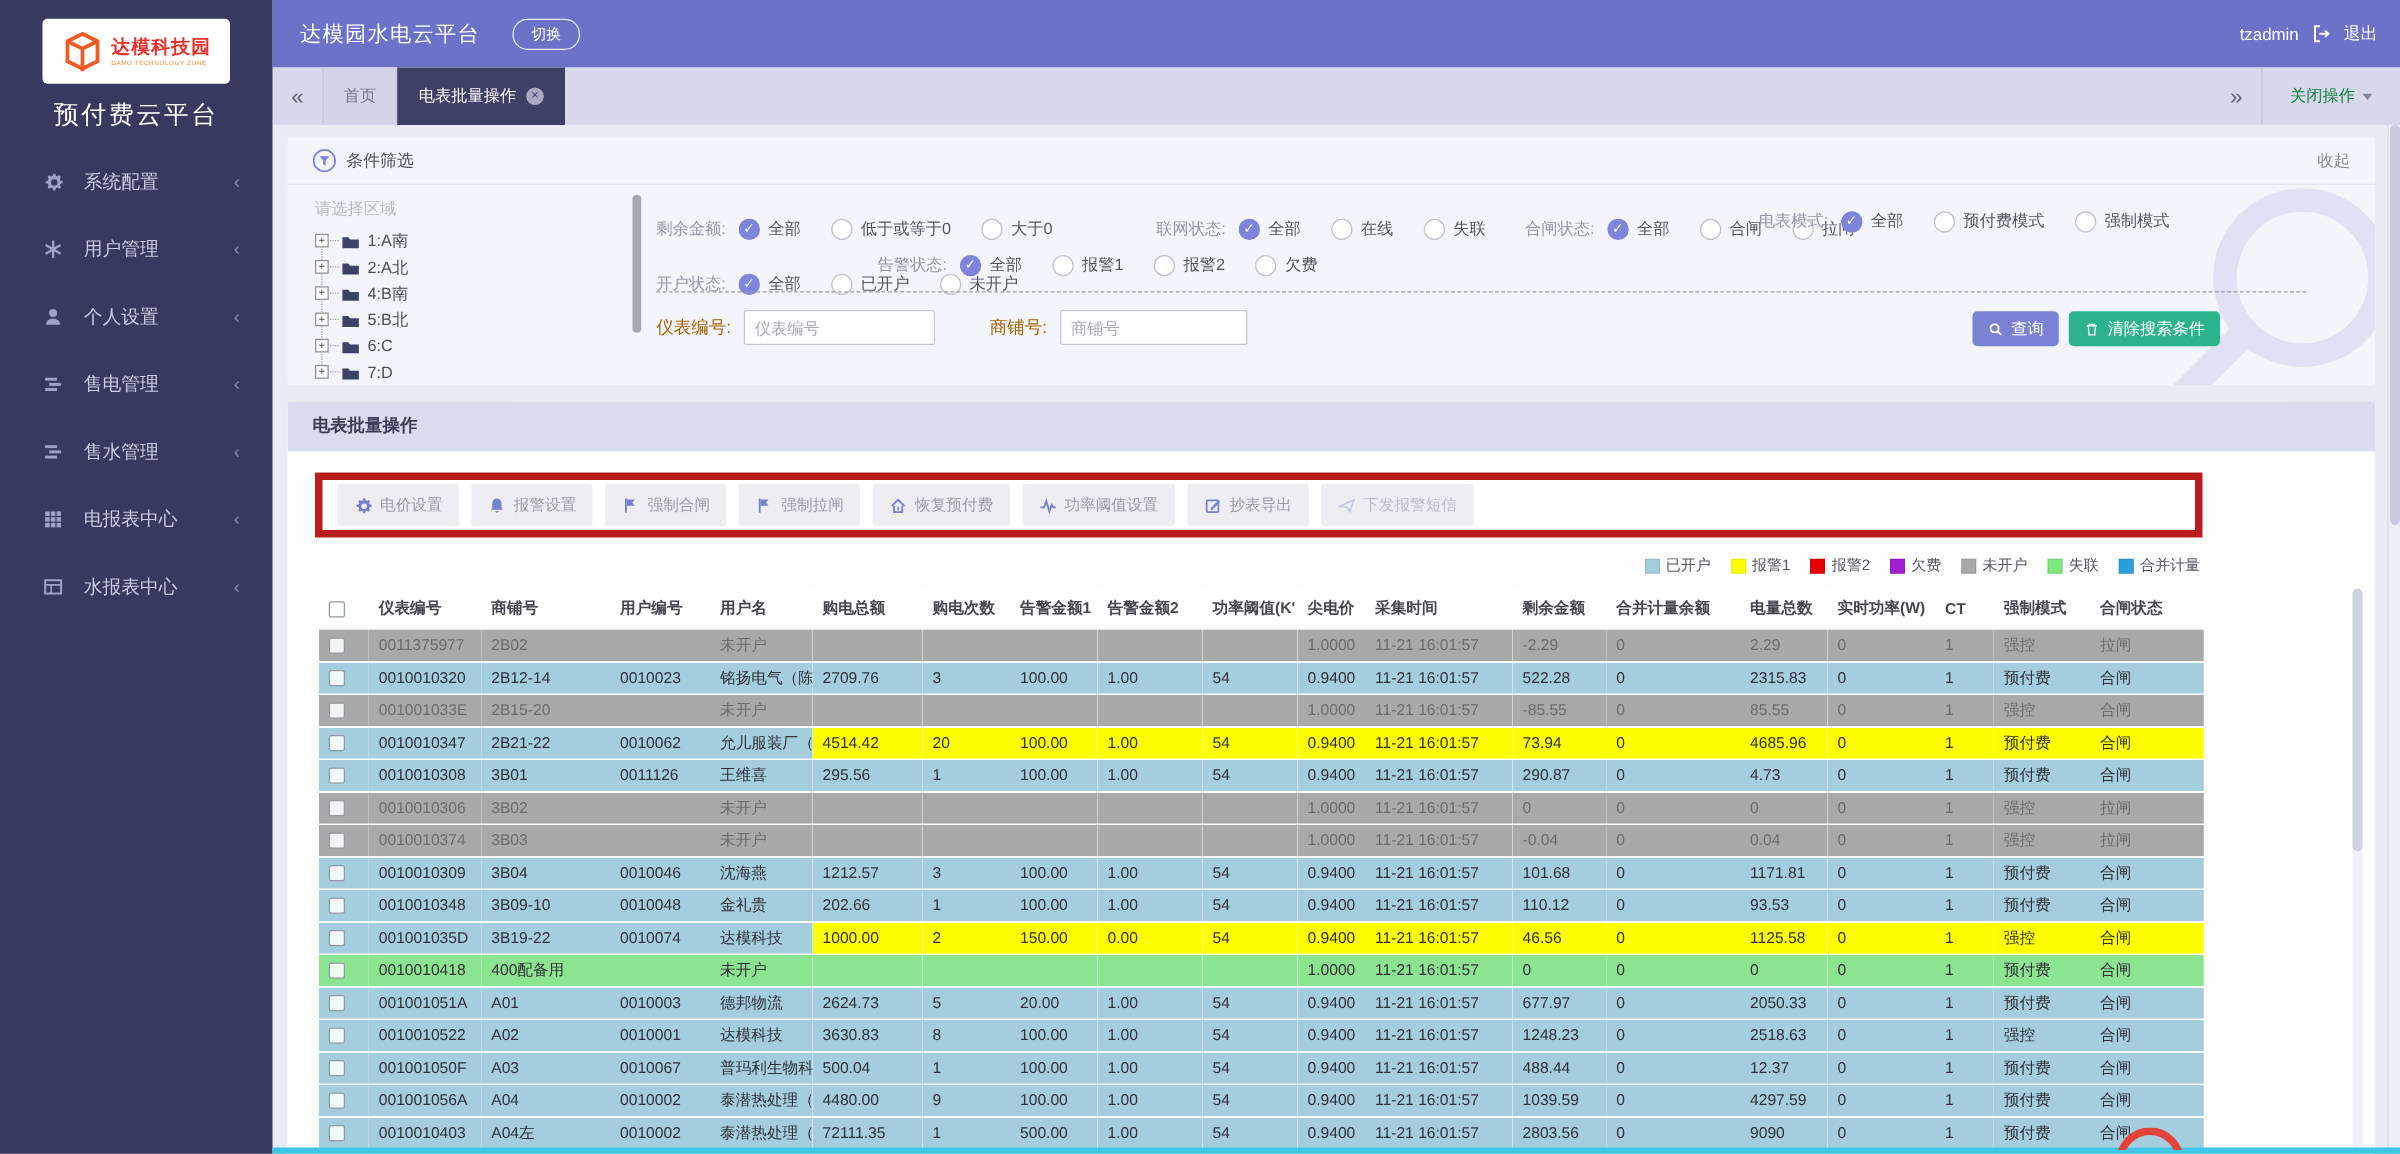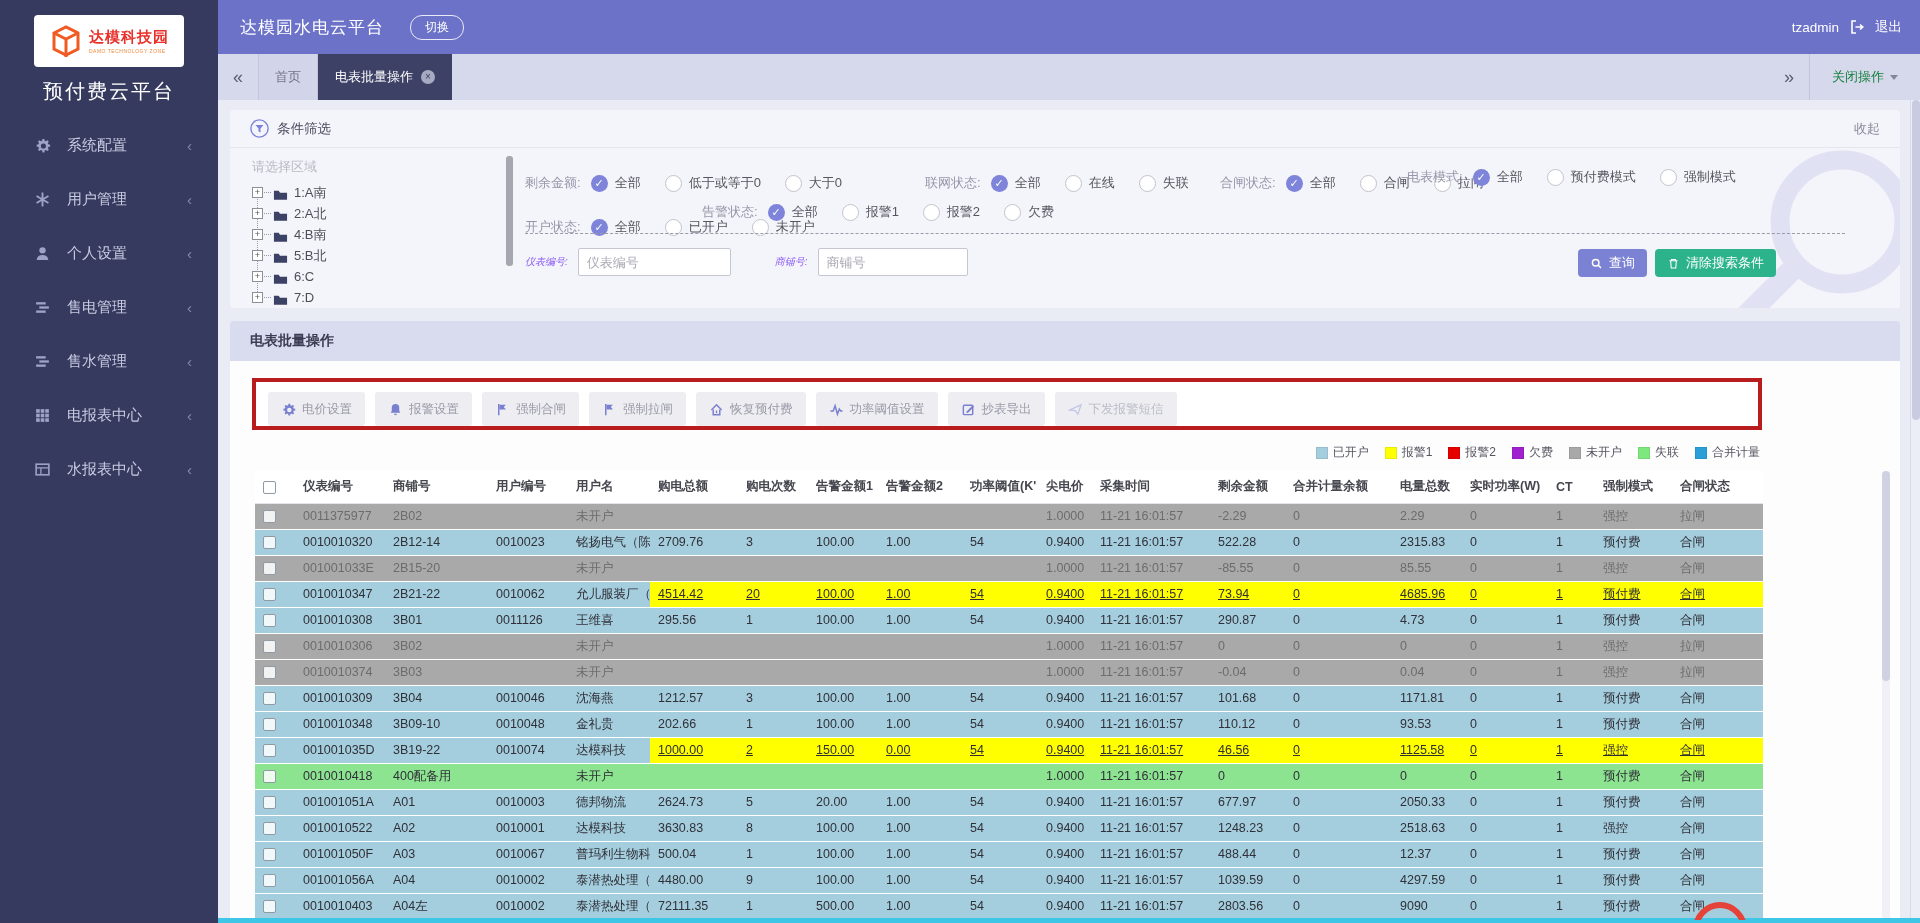--- a/index.html
+++ b/index.html
@@ -63,47 +63,47 @@
   .tree-scroll { position:absolute; z-index:2; left:276px; top:46px; width:7px; height:110px; background:#a6a6ae; border-radius:3px; }
 
   .fgroup { position:absolute; z-index:2; display:flex; align-items:center; height:20px; white-space:nowrap; }
   .flabel { font-size:13px; color:#9696aa; margin-right:10px; }
   .fopt { display:flex; align-items:center; margin-right:24px; cursor:pointer; }
   .radio { width:17px; height:17px; border-radius:50%; border:1px solid #c2c2cc; background:#fff; margin-right:7px; flex:0 0 auto; }
   .radio.checked { border:none; background:#7d84d9; color:#fff; font-size:11px; line-height:17px; text-align:center; }
   .folabel { font-size:13px; color:#55555f; }
   .fdash { position:absolute; z-index:2; left:295px; right:55px; top:123px; border-top:1px dashed #9a9aa8; }
   .finputs { position:absolute; z-index:2; left:295px; top:138px; display:flex; align-items:center; height:28px; }
-  .finlabel { font-size:10px; color:#8b5cf6; margin-right:10px;font-style:italic; }
+  .finlabel { font-size:14px; color:#a16207; margin-right:10px; }
   .ftext { height:28px; border:1px solid #c6c6d2; background:#fff; border-radius:2px; font-size:13px; padding:0 8px; color:#444; font-family:inherit; }
   .ftext::placeholder { color:#a9a9b4; }
   .fbuttons { position:absolute; z-index:2; left:1348px; top:139px; display:flex; gap:8px; }
   .btn { display:flex; align-items:center; gap:6px; height:28px; padding:0 12px; border:none; border-radius:4px; color:#fff; font-size:13px; cursor:pointer; font-family:inherit; }
   .btn svg { width:13px; height:13px; }
   .btn-search { background:#7b82d4; }
   .btn-clear { background:#2cb38c; }
 
   
   .table-card { position:absolute; left:12px; top:221px; width:1670px; height:760px; background:#fdfdfe; border-radius:3px; overflow:hidden; }
   .band { height:40px; background:#d9dbef; display:flex; align-items:center; padding:0 20px; font-size:14px; font-weight:bold; color:#3c3c55; }
-  .toolbar-box { margin:17px 138px 0 22px; height:52px; border:4px solid #b91c1c; background:#fff; display:flex; align-items:flex-end; padding:0 12px; gap:10px; }
+  .toolbar-box { margin:17px 138px 0 22px; height:52px; border:6px solid #b91c1c; background:#fff; display:flex; align-items:center; padding:0 12px; gap:10px; }
   .tbtn { display:flex; align-items:center; gap:6px; height:34px; padding:0 13px; background:#ededf2; border:none; border-radius:3px; color:#9b9ba8; font-size:12.5px; cursor:pointer; font-family:inherit; }
   .tbtn svg { width:15px; height:15px; color:#7a80d0; }
   .tbtn.disabled { color:#bcbcc9; }
   .tbtn.disabled svg { color:#c3c7e6; }
   .legend { margin:14px 140px 0 22px; display:flex; justify-content:flex-end; gap:16px; align-items:center; }
   .lg-item { display:flex; align-items:center; gap:5px; font-size:12px; color:#55555f; }
   .lg-sq { width:12px; height:12px; border:1px solid rgba(0,0,0,.08); }
   table { border-collapse:collapse; table-layout:fixed; margin:10px 0 0 25px; width:1508px; }
   thead th { height:32px; font-size:12.5px; color:#46464f; text-align:left; padding:0 8px; border-bottom:1px solid #e3e3ea; white-space:nowrap; overflow:hidden; background:#fff; font-weight:bold; }
   tbody td { height:26px; font-size:12.5px; padding:0 8px; white-space:nowrap; overflow:hidden; color:#303038; border-bottom:1px solid #fff; }
   tr.row-opened td { background:#a4cede; }
   tr.row-unopened td { background:#a9a9a9; color:#6c6c6c; }
   tr.row-lost td { background:#8ce490; }
-  td.cell-alarm { background:#ffff00 !important; color:#303030 !important;text-decoration:underline; }
+  td.cell-alarm { background:#ffff00 !important; color:#303030 !important; }
   .cb { display:inline-block; width:13px; height:13px; border:1px solid #8f9aa5; border-radius:2px; background:rgba(255,255,255,.85); vertical-align:middle; cursor:pointer; }
   .card-scroll { position:absolute; right:10px; top:150px; bottom:8px; width:8px; background:#f0f0f6; border-radius:4px; }
   .card-scroll-thumb { width:8px; height:210px; background:#d0d2e4; border-radius:4px; }
 
   
   .page-scrollbar { position:absolute; right:0; top:100px; bottom:5px; width:10px; background:#eceef7; border-left:1px solid #d8daea; z-index:40; }
   .page-scroll-thumb { width:8px; margin-left:1px; height:320px; background:#c9cce0; border-radius:4px; }
   .bottom-bar { position:absolute; left:218px; right:0; bottom:0; height:5px; background:#3ec6e6; z-index:50; }
   .red-arc-wrap { position:absolute; left:1693px; top:902px; width:56px; height:18px; overflow:hidden; z-index:51; }
   .red-arc { width:54px; height:54px; border:6px solid #e5423a; border-radius:50%; }

